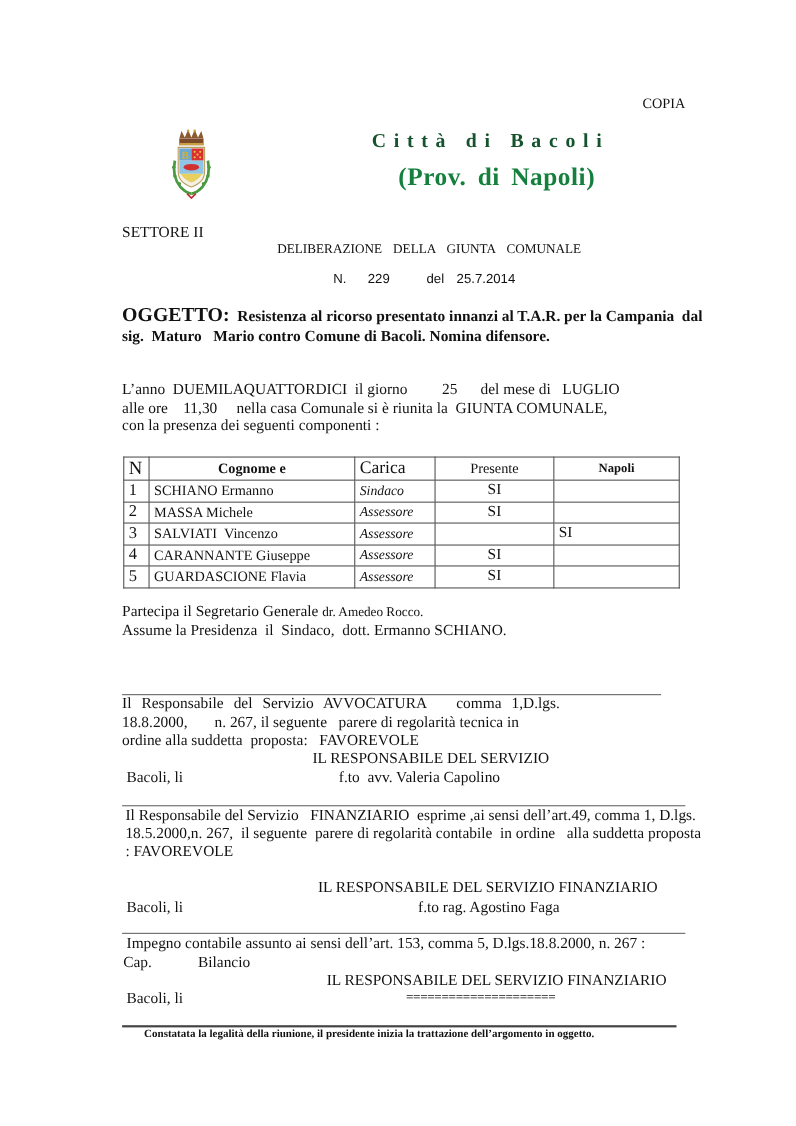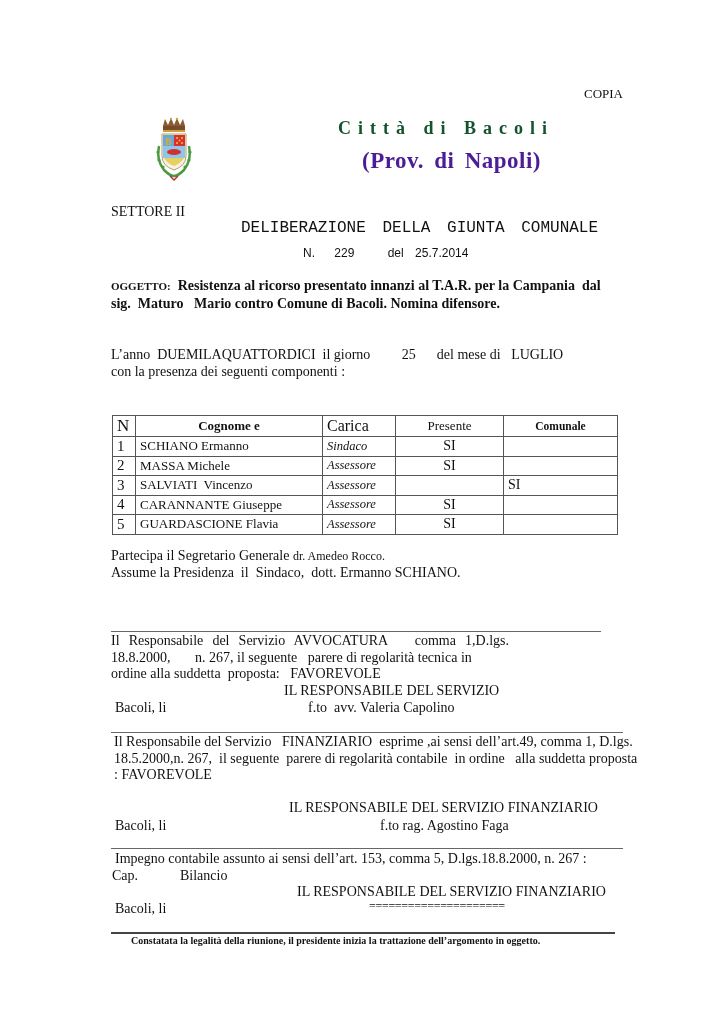--- a/index.html
+++ b/index.html
@@ -8,31 +8,31 @@
       font-family: "Liberation Serif", serif; color: #111111;
     }
     .abs { position: absolute; white-space: nowrap; }
     .copia { left: 584px; top: 86px; font-size: 13px; }
     .crest { left: 150px; top: 116px; width: 48px; height: 68px; }
     .title1 {
       left: 338px; top: 118px; font-size: 18px; font-weight: bold; color: #14532d;
       letter-spacing: 7px;
     }
     .title2 {
-      left: 362px; top: 148px; font-size: 23px; font-weight: bold; color: #4c1d95;
+      left: 362px; top: 148px; font-size: 23px; font-weight: bold; color: #15803d;
       letter-spacing: 0.5px; word-spacing: 4px;
     }
     .settore { left: 111px; top: 204px; font-size: 14px; }
-    .delib { left: 241px; top: 219px; font-size: 16px; word-spacing: 7px; font-family: Liberation Mono, monospace; }
+    .delib { left: 252px; top: 219px; font-size: 12px; word-spacing: 7px; }
     .numline {
       left: 303px; top: 246px; font-size: 12px; font-family: "Liberation Sans", sans-serif;
     }
     .numline span { display: inline-block; }
     .oggetto { left: 111px; top: 277px; font-size: 14px; font-weight: bold; line-height: 18px; }
-    .oggetto .label { font-size: 11px; }
+    .oggetto .label { font-size: 18px; }
     .para { left: 111px; font-size: 14px; line-height: 16.5px; }
     .para1 { top: 347px; }
 
     table.members {
       position: absolute; left: 112px; top: 415px; border-collapse: collapse;
       font-size: 13px;
     }
     table.members td, table.members th {
       border: 1px solid #555555; height: 18.5px; padding: 0 4px; font-weight: normal;
       text-align: left; vertical-align: middle;
@@ -109,31 +109,32 @@
   <span>25.7.2014</span>
 </div>
 
 <div class="abs oggetto">
   <div><span class="label">OGGETTO:</span>&nbsp; <span style="white-space:pre">Resistenza al ricorso presentato innanzi al T.A.R. per la Campania  dal</span></div>
   <div style="white-space:pre">sig.  Maturo   Mario contro Comune di Bacoli. Nomina difensore.</div>
 </div>
 
 <div class="abs para para1">
   <div style="white-space:pre">L’anno  DUEMILAQUATTORDICI  il giorno         25      del mese di   LUGLIO</div>
+  <div style="white-space:pre">alle ore    11,30     nella casa Comunale si è riunita la  GIUNTA COMUNALE,</div>
   <div>con la presenza dei seguenti componenti :</div>
 </div>
 
 <table class="members">
   <tbody>
       <tr>
     <th class="c-n">N</th>
     <th class="c-name">Cognome e</th>
     <th class="c-car">Carica</th>
     <th class="c-pres">Presente</th>
-    <th class="c-ass">Comunale</th>
+    <th class="c-ass">Napoli</th>
   </tr>
   <tr>
     <td class="c-n">1</td>
     <td class="c-name" style="white-space:pre">SCHIANO Ermanno</td>
     <td class="c-car">Sindaco</td>
     <td class="c-pres">SI</td>
     <td class="c-ass"></td>
   </tr>
   <tr>
     <td class="c-n">2</td>

